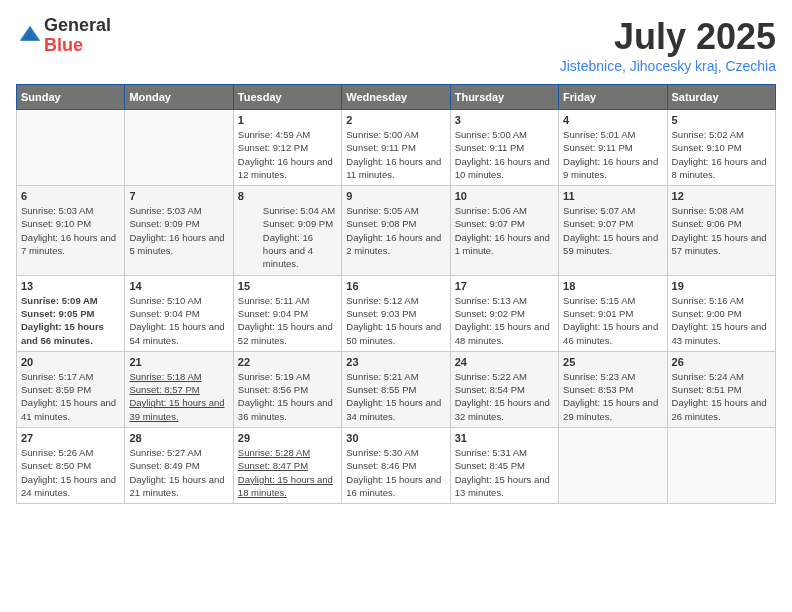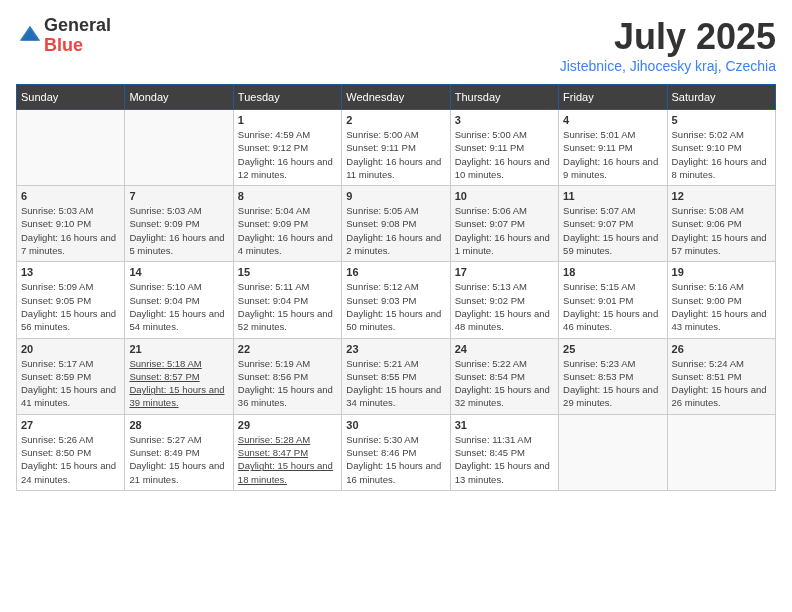--- a/index.html
+++ b/index.html
@@ -50,26 +50,26 @@
     .location {
       font-size: 14px;
       color: #3b82f6;
     }
     .calendar {
       width: 100%;
       border-collapse: collapse;
       font-size: 10px;
     }
     .calendar th {
-      background: #404040;
+      background: #737373;
       color: white;
       padding: 6px 4px;
       text-align: left;
       font-size: 11px;
-      font-weight: normal;
+      font-weight: bold;
       border: 1px solid #1a5a9f;
     }
     .calendar td {
       border: 1px solid #ccc;
       vertical-align: top;
       padding: 4px;
       width: 108px;
       min-height: 80px;
       background: #fff;
     }
@@ -173,21 +173,21 @@
 Daylight: 16 hours and 7 minutes.</div>
         </td>
         <td>
           <span class="day-num">7</span>
           <div class="day-info" style="white-space: pre-line;">Sunrise: 5:03 AM
 Sunset: 9:09 PM
 Daylight: 16 hours and 5 minutes.</div>
         </td>
         <td>
           <span class="day-num">8</span>
-          <div class="day-info" style="white-space: pre-line;">Sunrise: 5:04 AM
+          <div class="day-info" style="white-space: pre-line; margin-left: 25px;">Sunrise: 5:04 AM
 Sunset: 9:09 PM
 Daylight: 16 hours and 4 minutes.</div>
         </td>
         <td>
           <span class="day-num">9</span>
           <div class="day-info" style="white-space: pre-line;">Sunrise: 5:05 AM
 Sunset: 9:08 PM
 Daylight: 16 hours and 2 minutes.</div>
         </td>
         <td>
@@ -205,21 +205,21 @@
         <td>
           <span class="day-num">12</span>
           <div class="day-info" style="white-space: pre-line;">Sunrise: 5:08 AM
 Sunset: 9:06 PM
 Daylight: 15 hours and 57 minutes.</div>
         </td>
       </tr>
       <tr>
         <td>
           <span class="day-num">13</span>
-          <div class="day-info" style="white-space: pre-line;">Sunrise: 5:09 AM
+          <div class="day-info" style="white-space: pre-line; font-weight: bold;">Sunrise: 5:09 AM
 Sunset: 9:05 PM
 Daylight: 15 hours and 56 minutes.</div>
         </td>
         <td>
           <span class="day-num">14</span>
           <div class="day-info" style="white-space: pre-line;">Sunrise: 5:10 AM
 Sunset: 9:04 PM
 Daylight: 15 hours and 54 minutes.</div>
         </td>
         <td>
@@ -317,21 +317,21 @@
 Daylight: 15 hours and 18 minutes.</div>
         </td>
         <td>
           <span class="day-num">30</span>
           <div class="day-info" style="white-space: pre-line;">Sunrise: 5:30 AM
 Sunset: 8:46 PM
 Daylight: 15 hours and 16 minutes.</div>
         </td>
         <td>
           <span class="day-num">31</span>
-          <div class="day-info" style="white-space: pre-line;">Sunrise: 11:31 AM
+          <div class="day-info" style="white-space: pre-line;">Sunrise: 5:31 AM
 Sunset: 8:45 PM
 Daylight: 15 hours and 13 minutes.</div>
         </td>
         <td class="empty-cell"></td>
         <td class="empty-cell"></td>
       </tr>
     </tbody>
 </table>
 
 </body></html>

